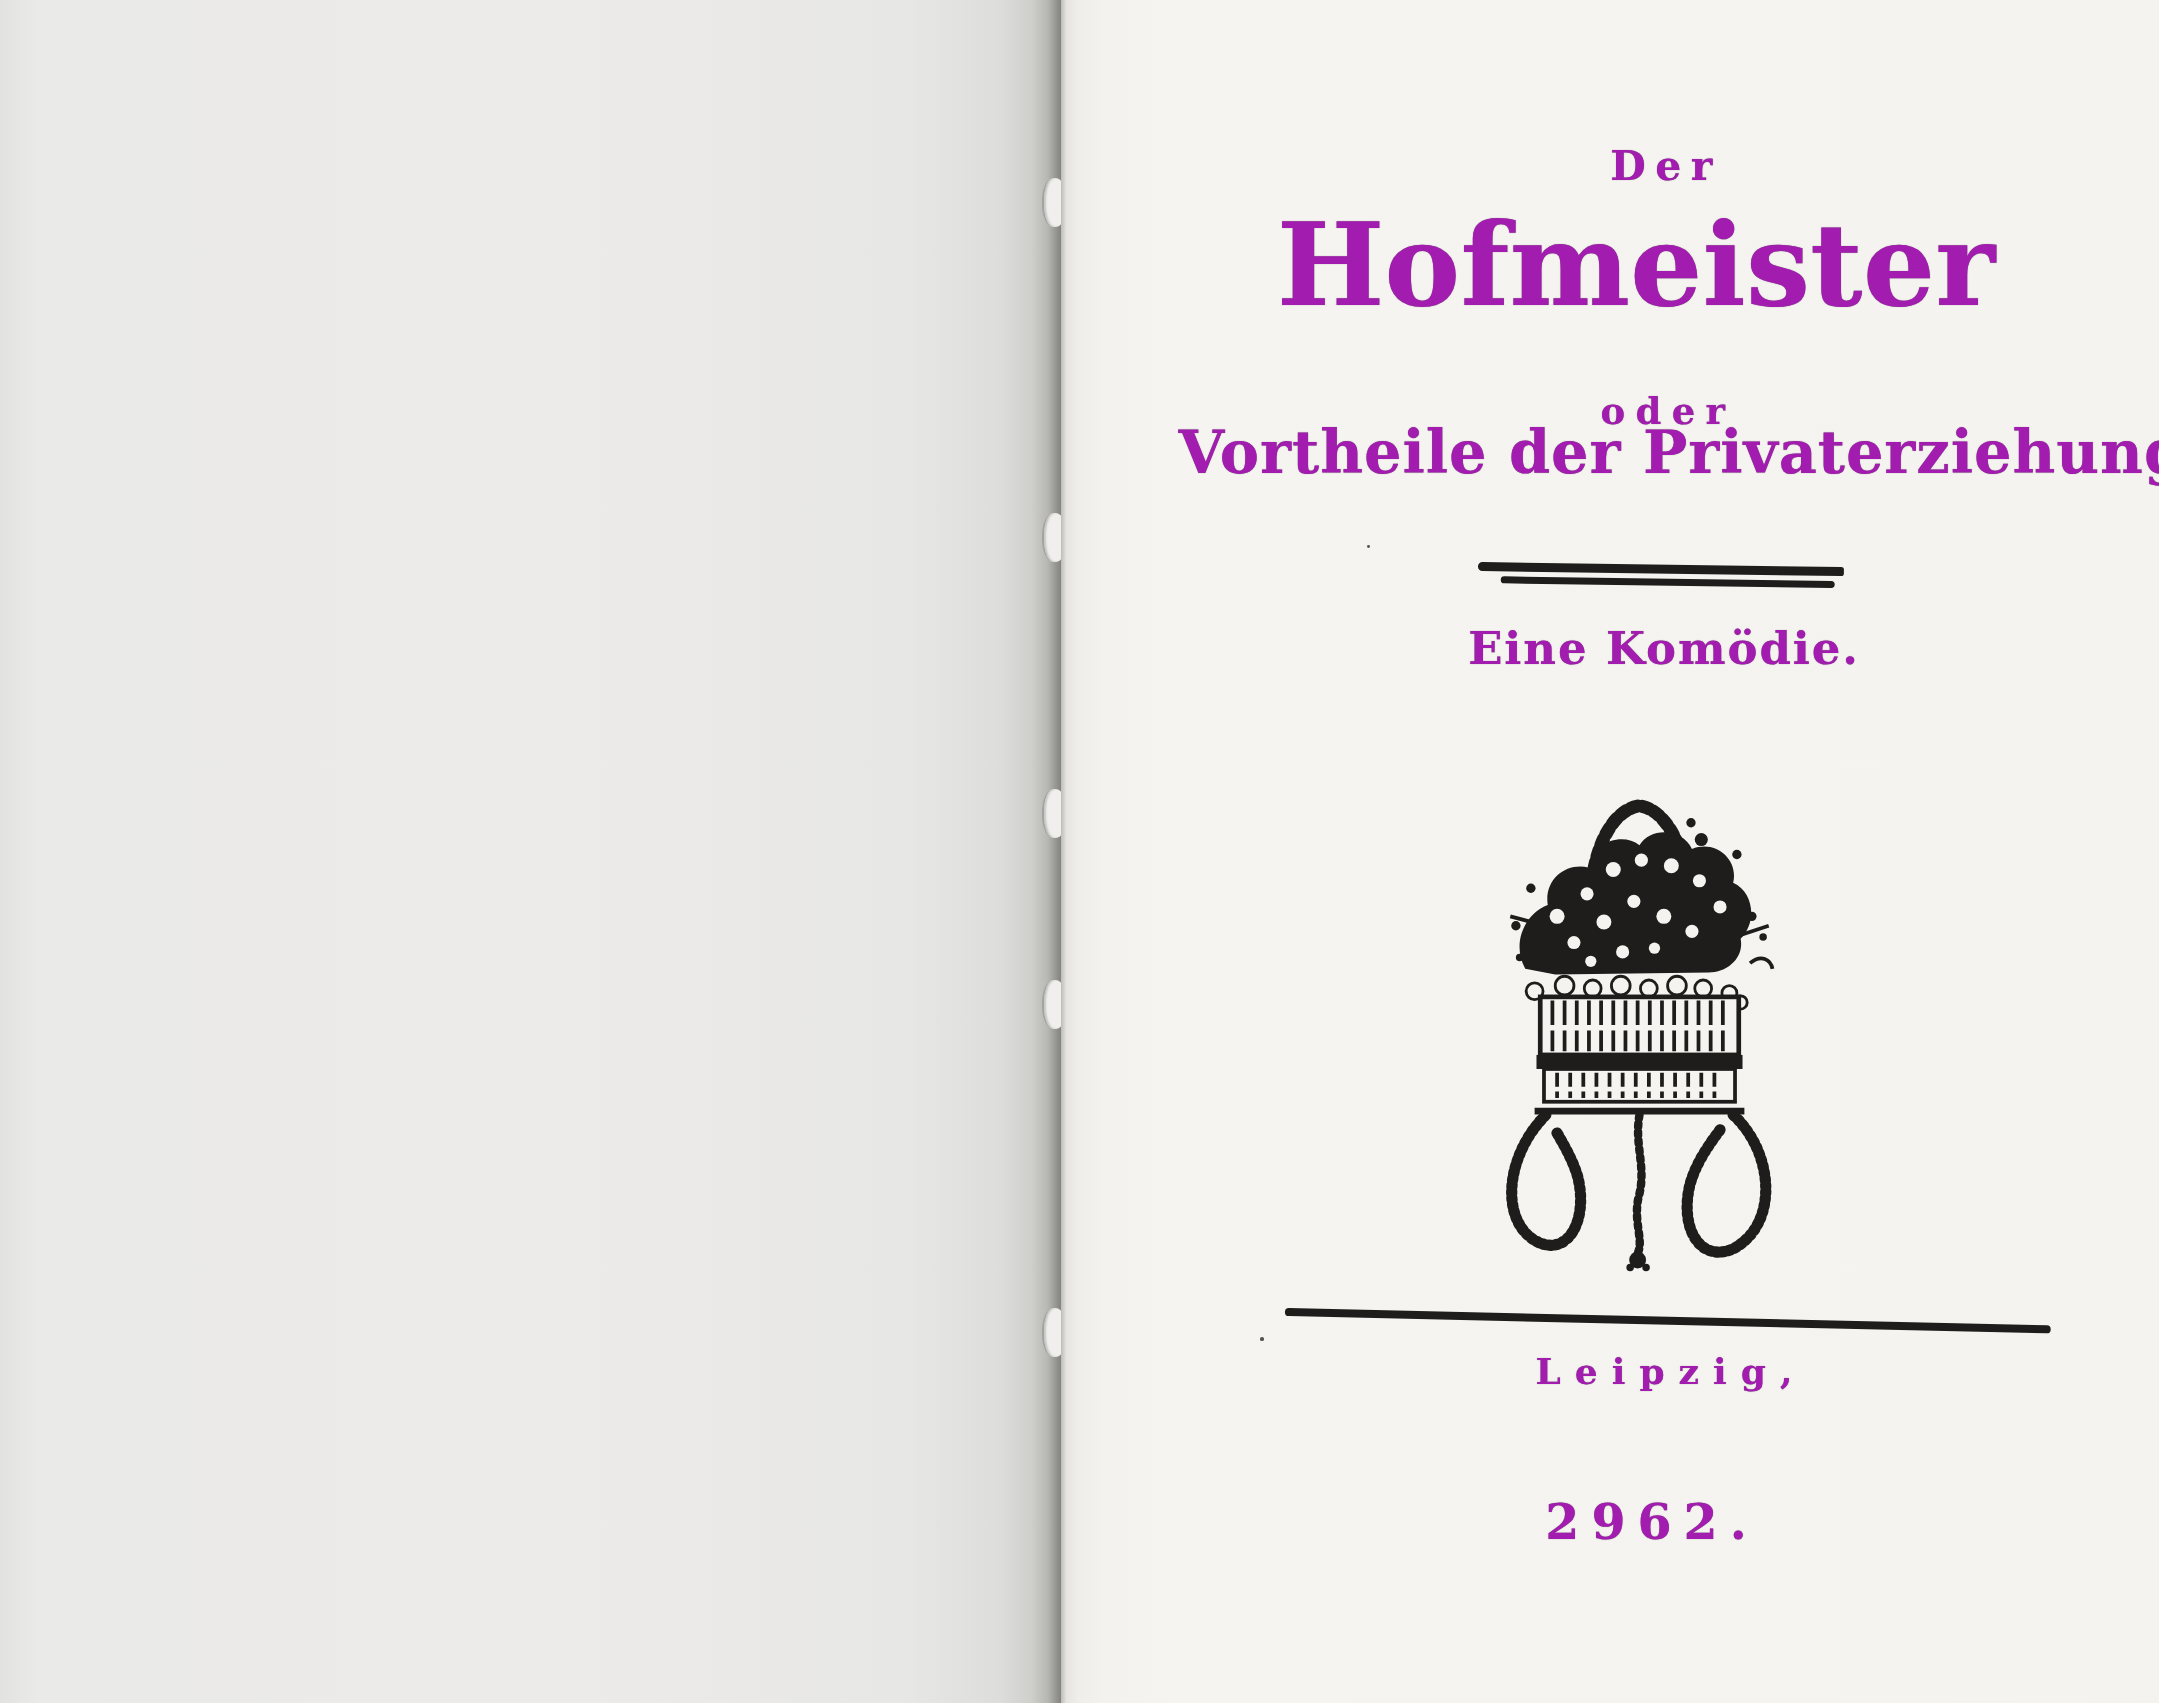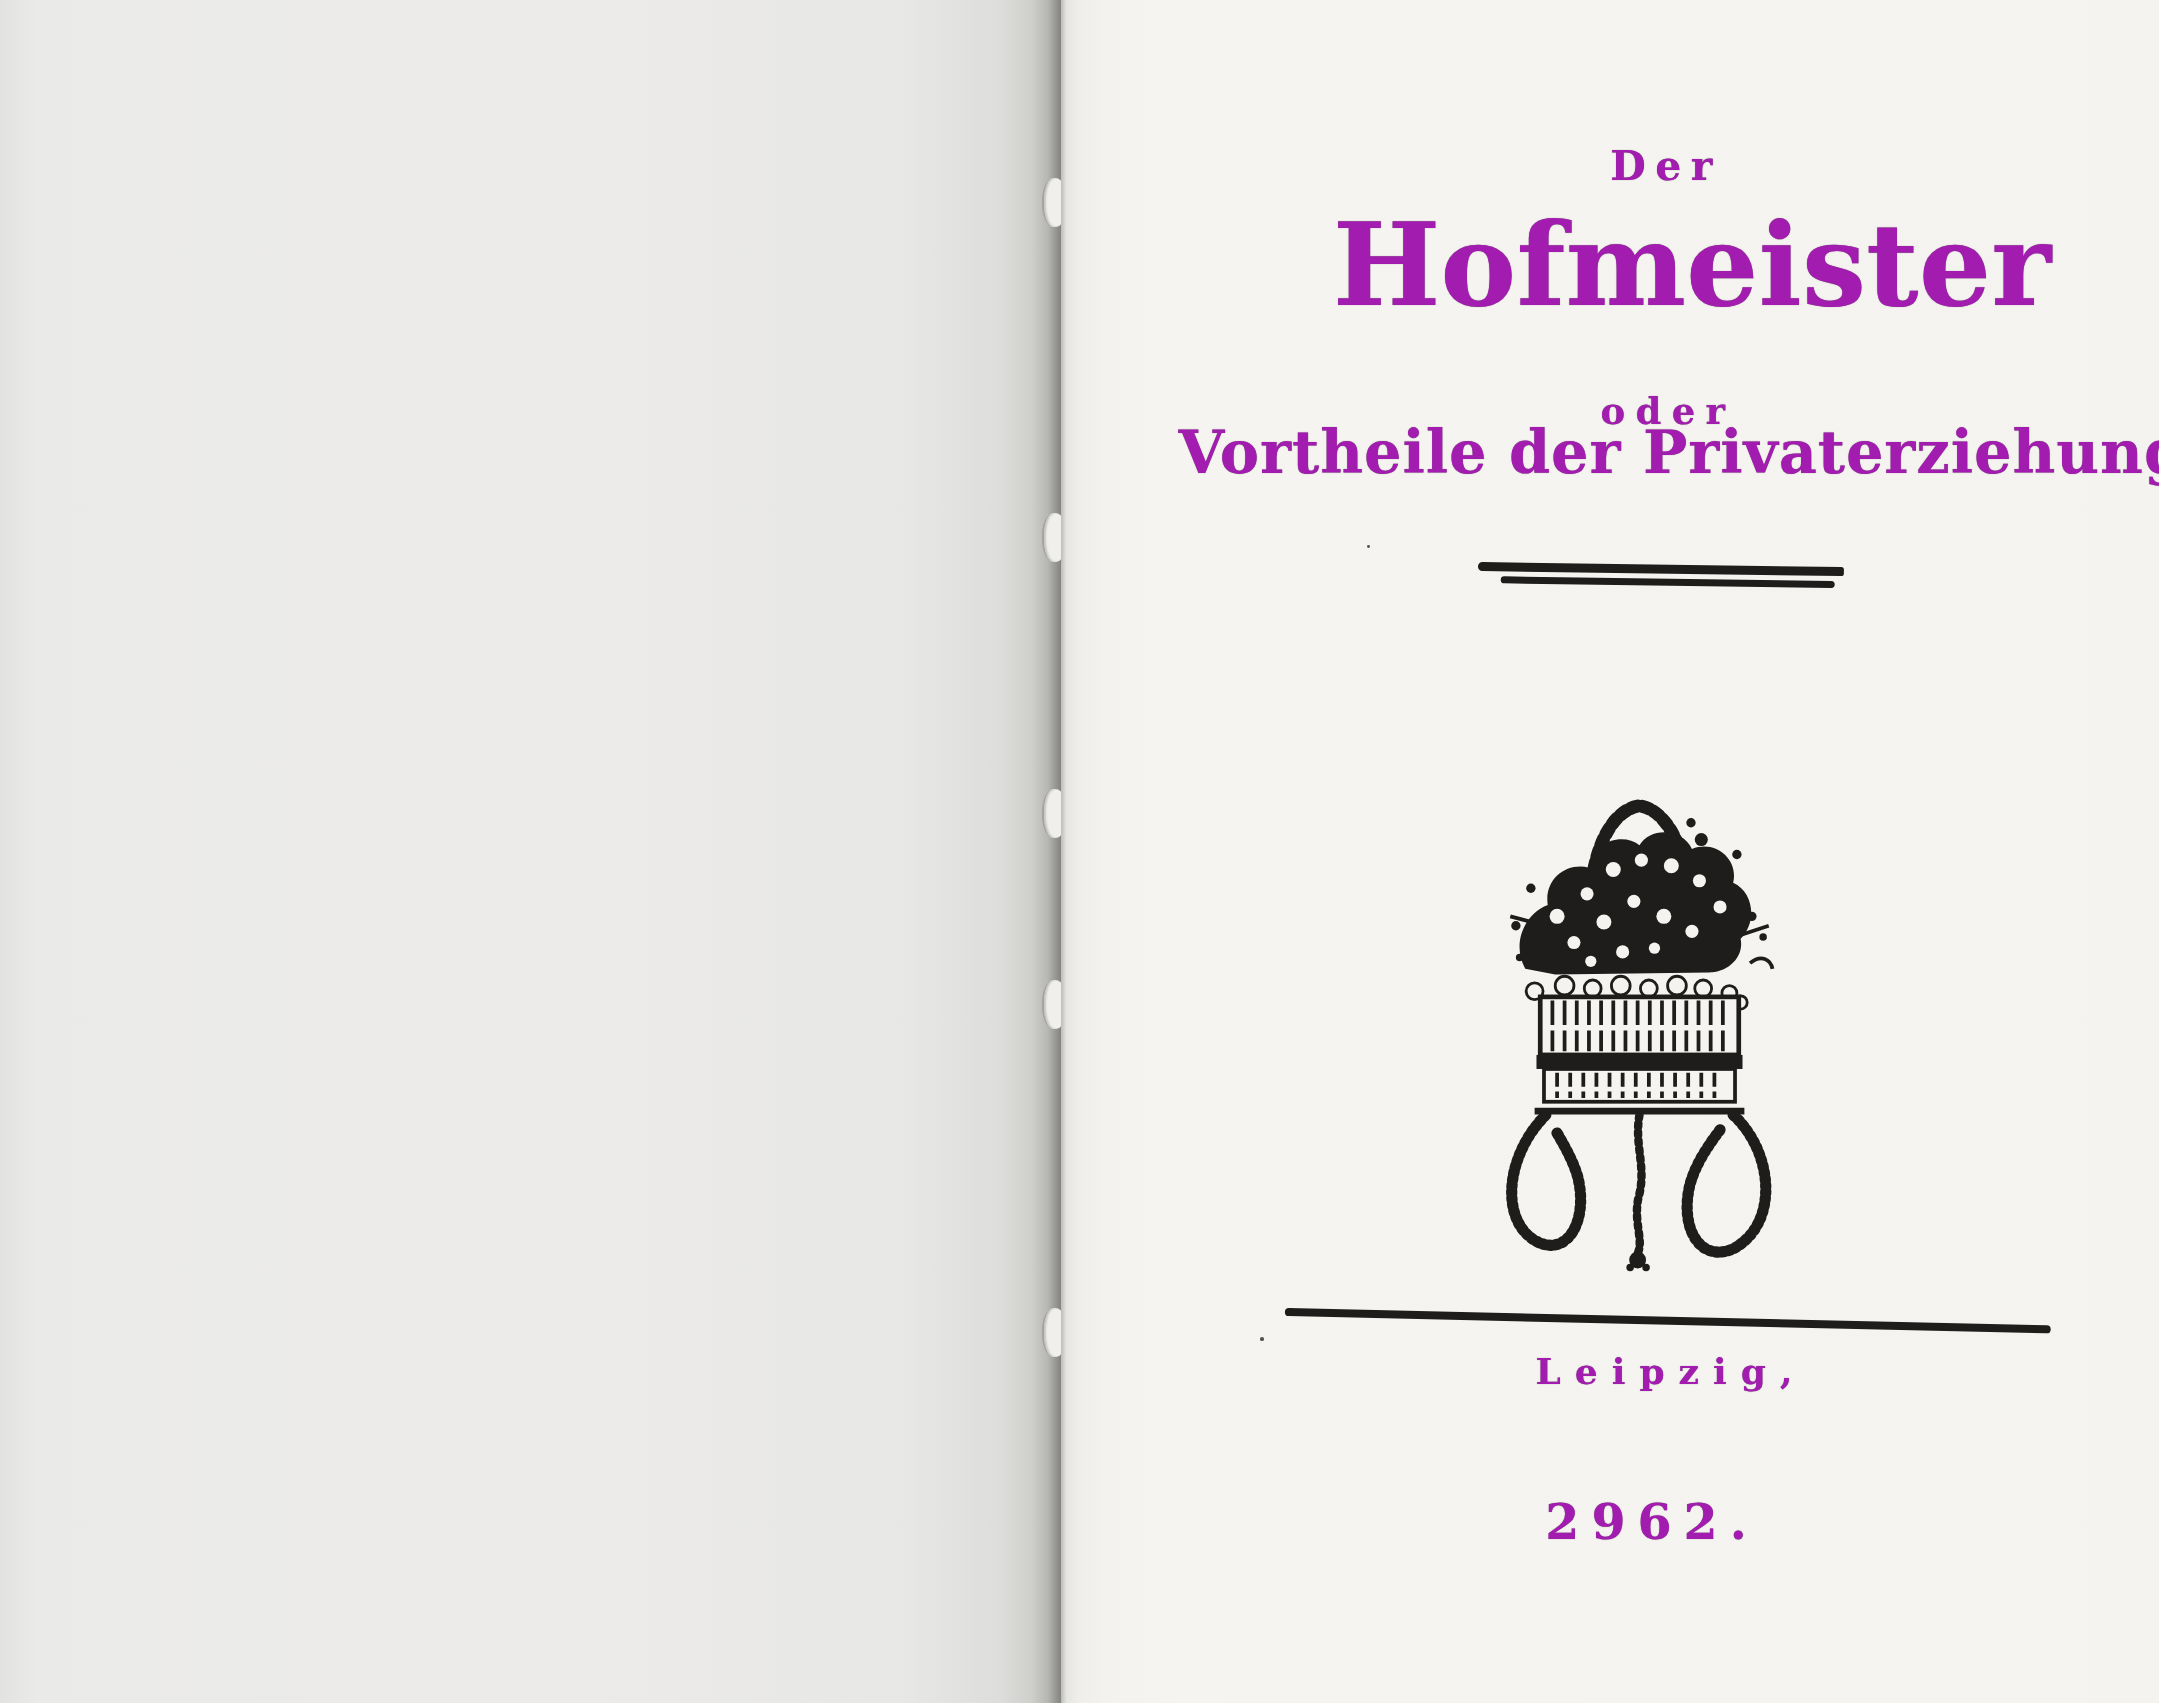--- a/index.html
+++ b/index.html
@@ -13,21 +13,21 @@
     background:linear-gradient(to right,#cfcfcc,#b7b7b4 55%,#90908d 88%,#848481);}
   .stitch-bump{position:absolute;width:22.5px;height:49px;border-radius:46%;
     background:#f0efed;border-left:2.8px solid #a3a3a0;box-shadow:inset 1.9px 0 1.9px #c5c5c2;}
   
   .page-right{position:absolute;left:1061px;top:0;width:1099px;height:1703px;
     background:linear-gradient(to right,#bdbdba 0px,#e6e5e2 5.6px,#efeeeb 17px,#f3f2ef 45px,#f5f4f1 112px,#f4f3f0 100%);}
   .fraktur{position:absolute;transform:translateX(-50%);white-space:nowrap;
     font-weight:bold;color:#a21caf;line-height:1;
     text-shadow:0 0 0.9px rgba(25,24,20,.6);}
   .t-article{top:146px;left:1666px;font-size:41px;letter-spacing:9.4px;}
-  .t-main{top:208px;left:1692px;font-size:114px;letter-spacing:0px;}
+  .t-main{top:208px;left:1636px;font-size:114px;letter-spacing:0px;}
   .t-connector{top:393px;left:1668px;font-size:37px;letter-spacing:10.3px;}
   .t-subtitle{top:423px;left:1693px;font-size:59px;letter-spacing:0.9px;}
   .t-genre{top:626px;left:1664px;font-size:45px;letter-spacing:1.9px;}
   .t-place{top:1353px;left:1671px;font-size:36px;letter-spacing:14px;}
   .t-publisher{top:1428px;left:1691px;font-size:39px;letter-spacing:3.7px;}
   .t-year{top:1498px;left:1652px;font-size:49px;letter-spacing:12px;}
   
   .double-rule{position:absolute;left:1478px;top:562px;width:366px;transform:rotate(.8deg);transform-origin:left top;}
   .double-rule .r1{width:366px;height:9.4px;background:#1e1d1b;border-radius:4.7px 2.8px 2.8px 4.7px;}
   .double-rule .r2{width:334px;height:6.6px;background:#1e1d1b;margin:4.7px 0 0 22.5px;border-radius:3.7px;}
@@ -55,20 +55,21 @@
   <div class="fraktur t-article">Der</div>
   <div class="fraktur t-main">Hofmeister</div>
   <div class="fraktur t-connector">oder</div>
   <div class="fraktur t-subtitle">Vortheile der Privaterziehung.</div>
 
   <div class="double-rule">
     <div class="r1"></div>
     <div class="r2"></div>
   </div>
 
+  <div class="fraktur t-genre">Eine Komödie.</div>
 
   <svg class="ornament" width="281" height="501" viewBox="0 0 300 535">
     <g fill="none" stroke="#1e1d1b">
       <path d="M99 192 C88 92 118 38 150 34 C182 38 212 94 203 190" stroke-width="14" stroke-dasharray="8 5" stroke-linecap="round"></path>
       <path d="M12 152 L42 160 M288 162 L258 172 M268 202 C280 192 290 198 292 208" stroke-width="4"></path>
     </g>
     <g fill="#1e1d1b">
       <circle cx="216" cy="70" r="7"></circle>
         <circle cx="229" cy="89" r="6"></circle>
         <circle cx="205" cy="52" r="5"></circle>

